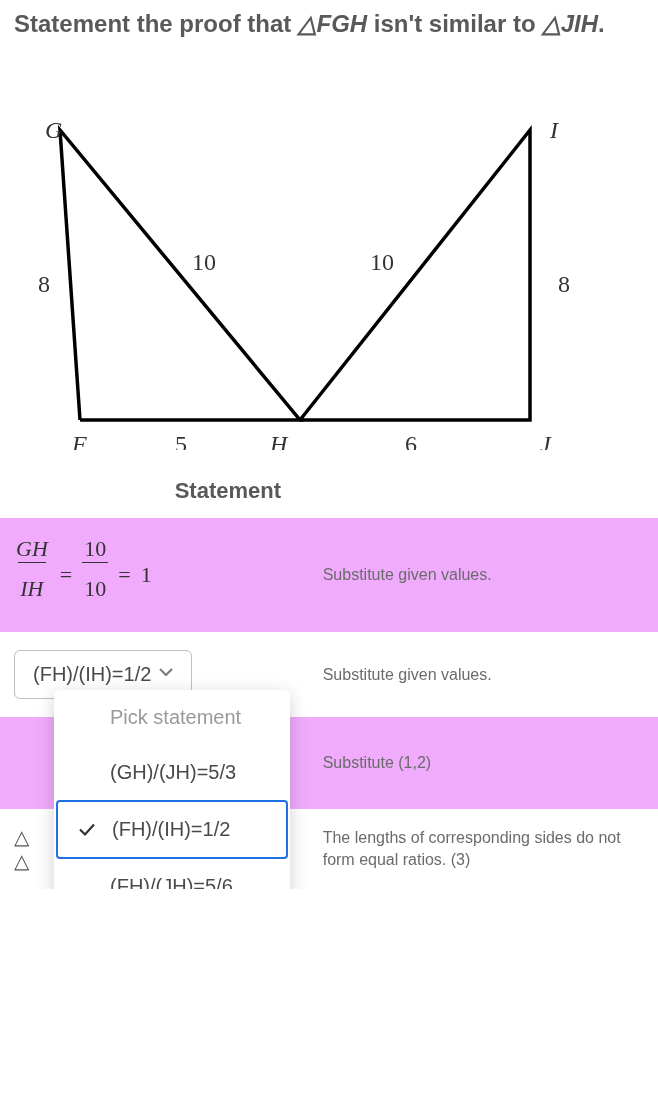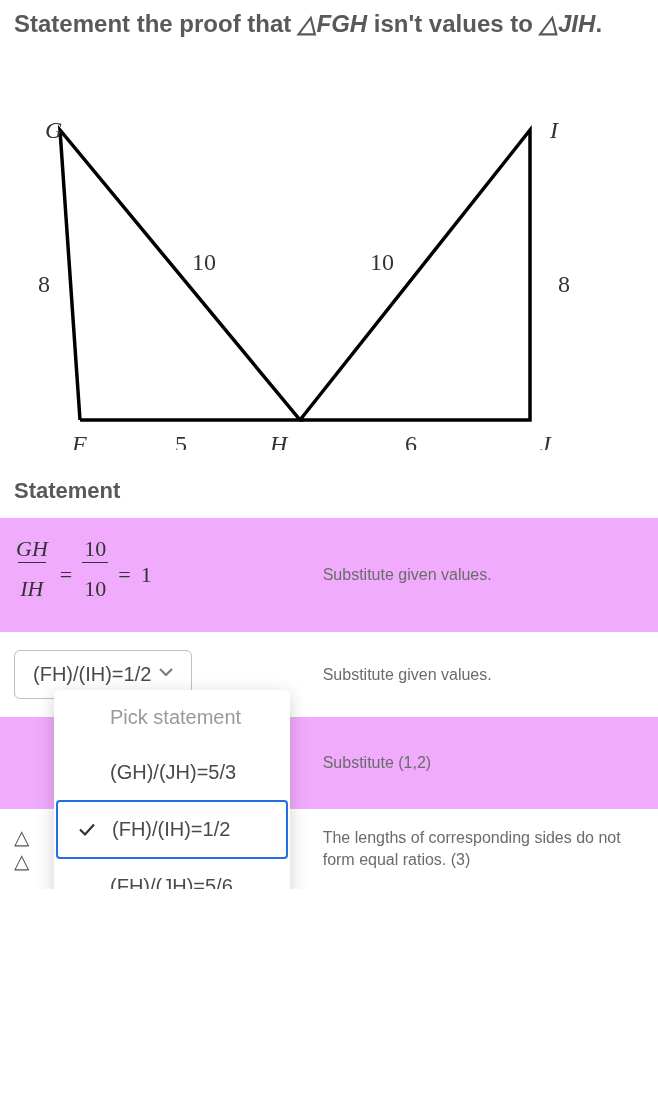--- a/index.html
+++ b/index.html
@@ -31,20 +31,21 @@
   fill: #333;
 }
 .figure text.vertex { font-style: italic; font-weight: 500; }
 
 .table {
   width: 100%;
 }
 .thead {
   display: flex;
   padding: 18px 14px 14px;
+  justify-content: center;
 }
 .thead .col1 { flex: 0 0 49%; font-size: 22px; font-weight: 700; color: #595959; }
 .thead .col2 { flex: 1; font-size: 22px; font-weight: 700; color: #595959; }
 
 .row {
   display: flex;
   align-items: center;
   padding: 18px 14px;
 }
 .row.shaded { background: #f0abfc; }
@@ -128,21 +129,21 @@
   left: 20px;
   top: 50%;
   transform: translateY(-50%);
 }
 .rows-wrap { position: relative; }
 </style>
 </head>
 <body>
 
 <div class="prompt">
-  <span>Statement the proof that </span><span class="italic">△FGH</span><span> isn't values to </span><span class="italic">△JIH</span><span>.</span>
+  <span>Statement the proof that </span><span class="italic">△FGH</span><span> isn't similar to </span><span class="italic">△JIH</span><span>.</span>
 </div>
 
 <div class="figure">
   <svg width="600" height="390" viewBox="0 0 600 390">
     <polyline points="70,360 50,70 290,360 70,360" fill="none" stroke="#000" stroke-width="3.5" stroke-linejoin="miter"></polyline>
     <polyline points="290,360 520,70 520,360 290,360" fill="none" stroke="#000" stroke-width="3.5" stroke-linejoin="miter"></polyline>
     <text class="vertex" x="35" y="78">G</text>
     <text class="vertex" x="540" y="78">I</text>
     <text class="vertex" x="62" y="392">F</text>
     <text class="vertex" x="260" y="392">H</text>

